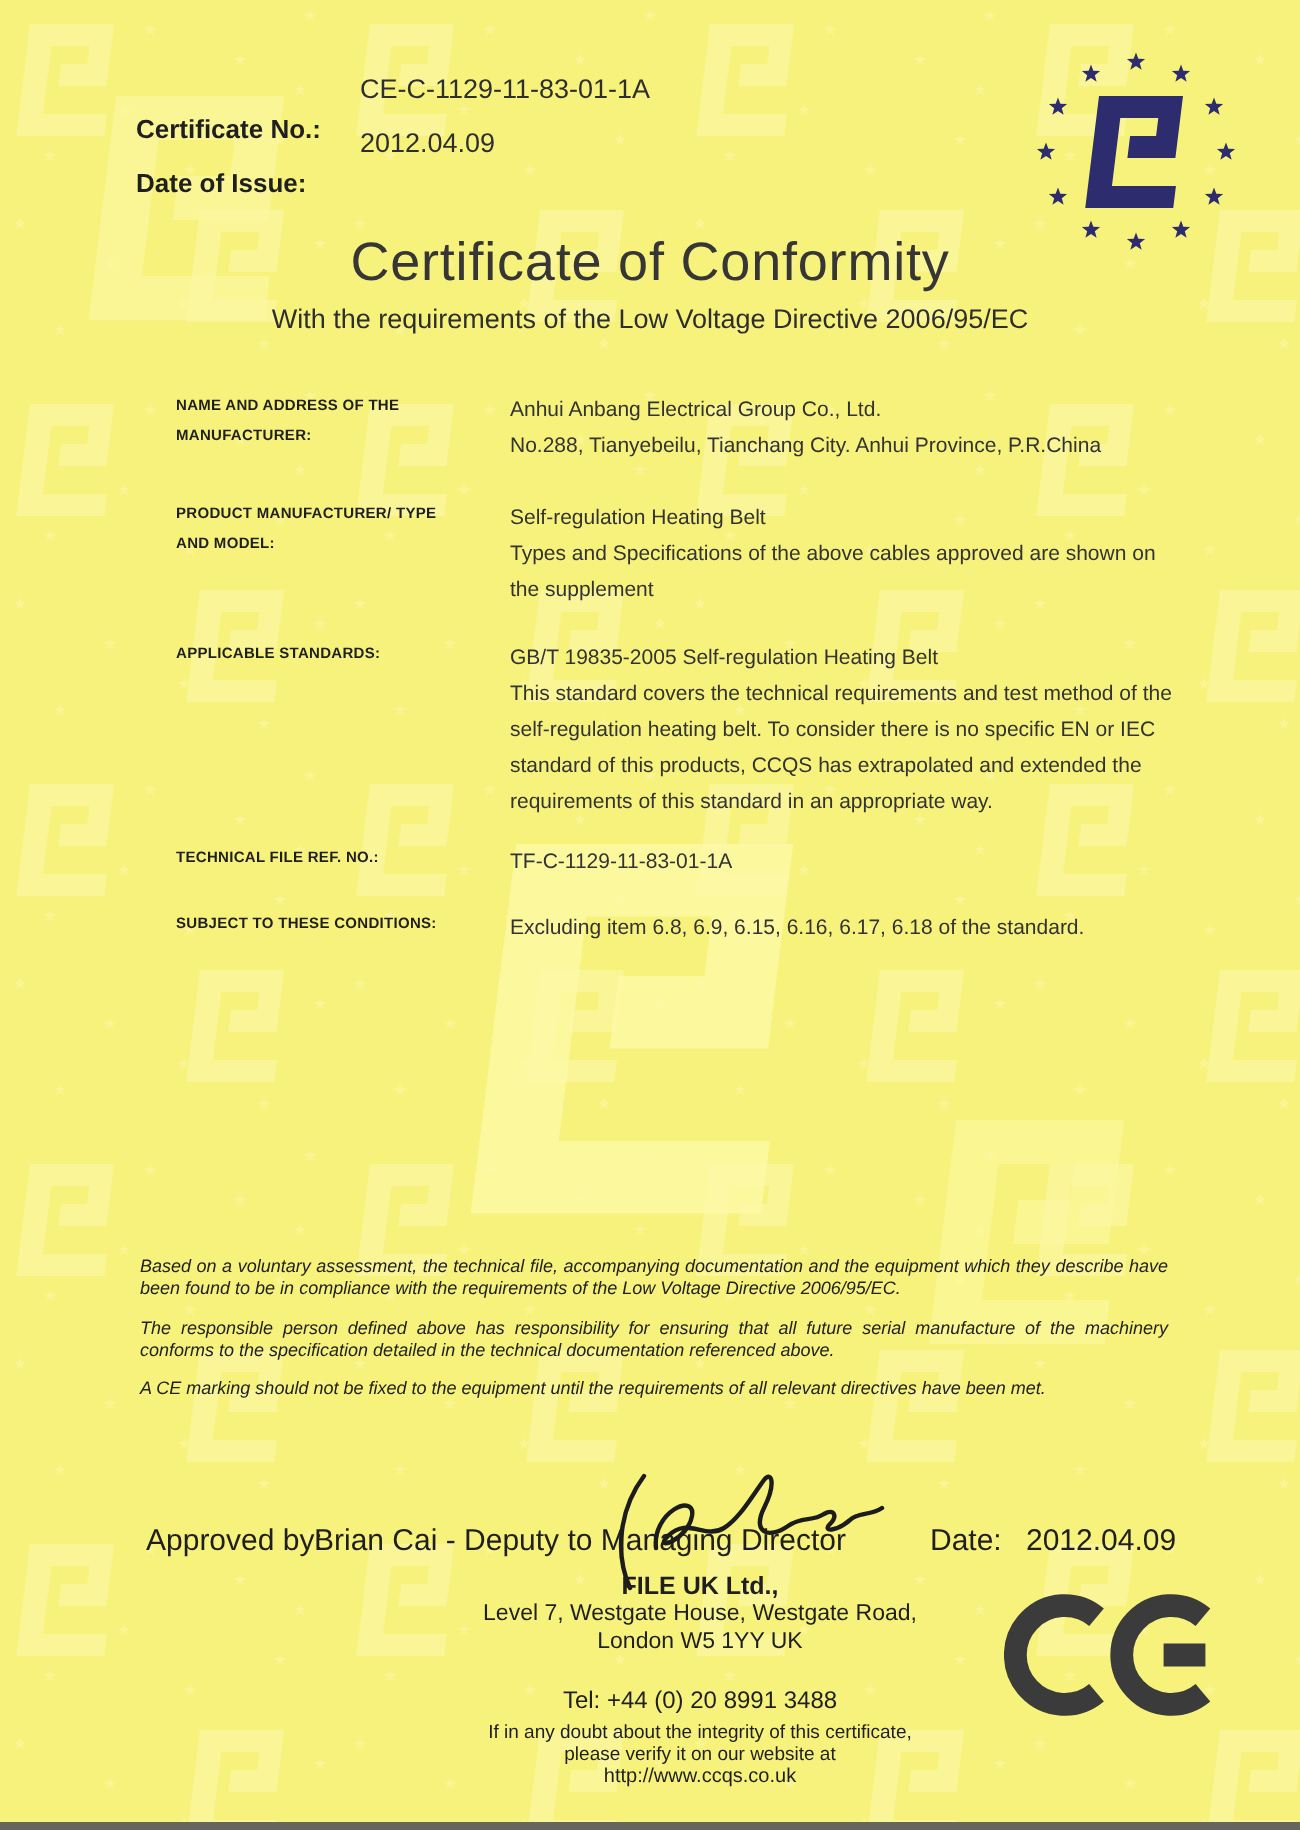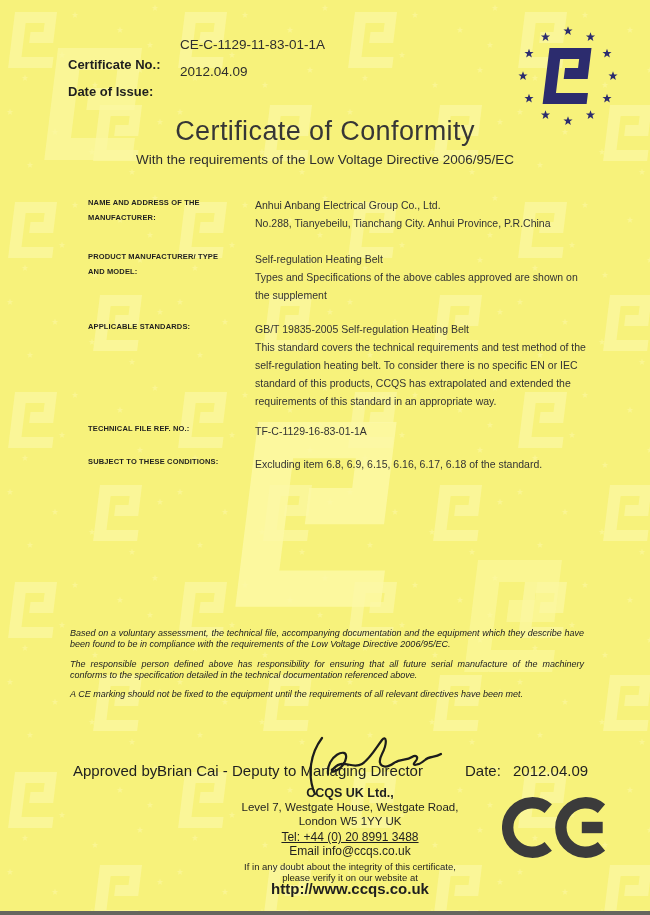--- a/index.html
+++ b/index.html
@@ -31,24 +31,24 @@
   .disc{left:70px;width:514px;font-size:9px;font-style:italic;color:#222;line-height:11px;text-align:justify;}
 
   
   .appr{font-weight:normal;font-size:15px;color:#1f1f1f;white-space:nowrap;}
 
   
   .footer{left:90px;width:520px;top:786px;text-align:center;color:#1f1f1f;}
   .f-name{font-weight:bold;font-size:12.5px;line-height:14px;}
   .f-addr{font-size:11.5px;line-height:14px;}
   .f-contact{font-size:12px;line-height:13.5px;}
-  .f-contact.first{margin-top:3px;text-decoration:underline;}
+  .f-contact.first{margin-top:16px;}
   .f-verify{font-size:9.5px;line-height:11px;}
   .f-verify.first{margin-top:3px;}
-  .f-url{font-weight:bold;font-size:15px;line-height:11px;}
+  .f-url{font-weight:normal;font-size:10px;line-height:11px;}
 
   .edge-bottom{left:0;right:0;bottom:0;height:4px;background:#66665f;}
 </style>
 </head>
 <body>
 
 <svg id="bg" width="650" height="915" aria-hidden="true">
   <defs>
     <path id="eglyph" d="M0,0 h12 v56 h-12 z M12,0 h30 v11 h-30 z M31,11 h11 v20 h-11 z M18,20 h13 v11 h-13 z M12,45 h32 v11 h-32 z"></path>
     <polygon id="star" points="0,-6 1.47,-2.02 5.71,-1.85 2.38,0.77 3.53,4.85 0,2.5 -3.53,4.85 -2.38,0.77 -5.71,-1.85 -1.47,-2.02"></polygon>
@@ -142,21 +142,21 @@
       <span>standard of this products, CCQS has extrapolated and extended the</span>
       <span>requirements of this standard in an appropriate way.</span>
     </div>
   </div>
 
   <div class="abs field" style="top:422px">
     <div class="flabel">
       <span>TECHNICAL FILE REF. NO.:</span>
     </div>
     <div class="fvalue">
-      <span>TF-C-1129-16-83-01-1A</span>
+      <span>TF-C-1129-11-83-01-1A</span>
     </div>
   </div>
 
   <div class="abs field" style="top:455px">
     <div class="flabel">
       <span>SUBJECT TO THESE CONDITIONS:</span>
     </div>
     <div class="fvalue">
       <span>Excluding item 6.8, 6.9, 6.15, 6.16, 6.17, 6.18 of the standard.</span>
     </div>
@@ -172,25 +172,24 @@
   <span class="abs appr" style="left:513px;top:762px">2012.04.09</span>
 
   <svg class="abs" style="left:298px;top:726px" width="165" height="74" viewBox="0 0 165 74" aria-hidden="true">
     <g stroke="#1c1c1c" stroke-width="2.2" fill="none" stroke-linecap="round">
       <path d="M24,12 C12,28 9,50 17,68"></path>
       <path d="M30,48 C28,30 50,20 48,32 C46,44 28,50 36,42 C46,32 54,44 64,38 C72,33 78,22 84,14 C88,9 90,16 84,28 C78,40 86,44 96,37 C103,32 108,35 114,31 C119,28 121,32 117,36 C113,40 120,40 127,34 C131,30 137,32 143,28"></path>
     </g>
   </svg>
 
   <div class="abs footer">
-    <div class="f-name">CCQS UK Ltd.,</div>
+    <div class="f-name">FILE UK Ltd.,</div>
     <div class="f-addr">Level 7, Westgate House, Westgate Road,</div>
     <div class="f-addr">London W5 1YY UK</div>
     <div class="f-contact first">Tel: +44 (0) 20 8991 3488</div>
-    <div class="f-contact">Email info@ccqs.co.uk</div>
     <div class="f-verify first">If in any doubt about the integrity of this certificate,</div>
     <div class="f-verify">please verify it on our website at</div>
     <div class="f-url">http://www.ccqs.co.uk</div>
   </div>
 
   <svg class="abs" style="left:502px;top:793px" width="114" height="69" viewBox="0 0 120 72" aria-hidden="true">
     <g stroke="#3b3b3b" stroke-width="12" fill="none">
       <path d="M 48.7 55.9 A 26 26 0 1 1 48.7 16.1"></path>
       <path d="M 104.7 55.9 A 26 26 0 1 1 104.7 16.1"></path>
       <path d="M 84 36 H 106"></path>

